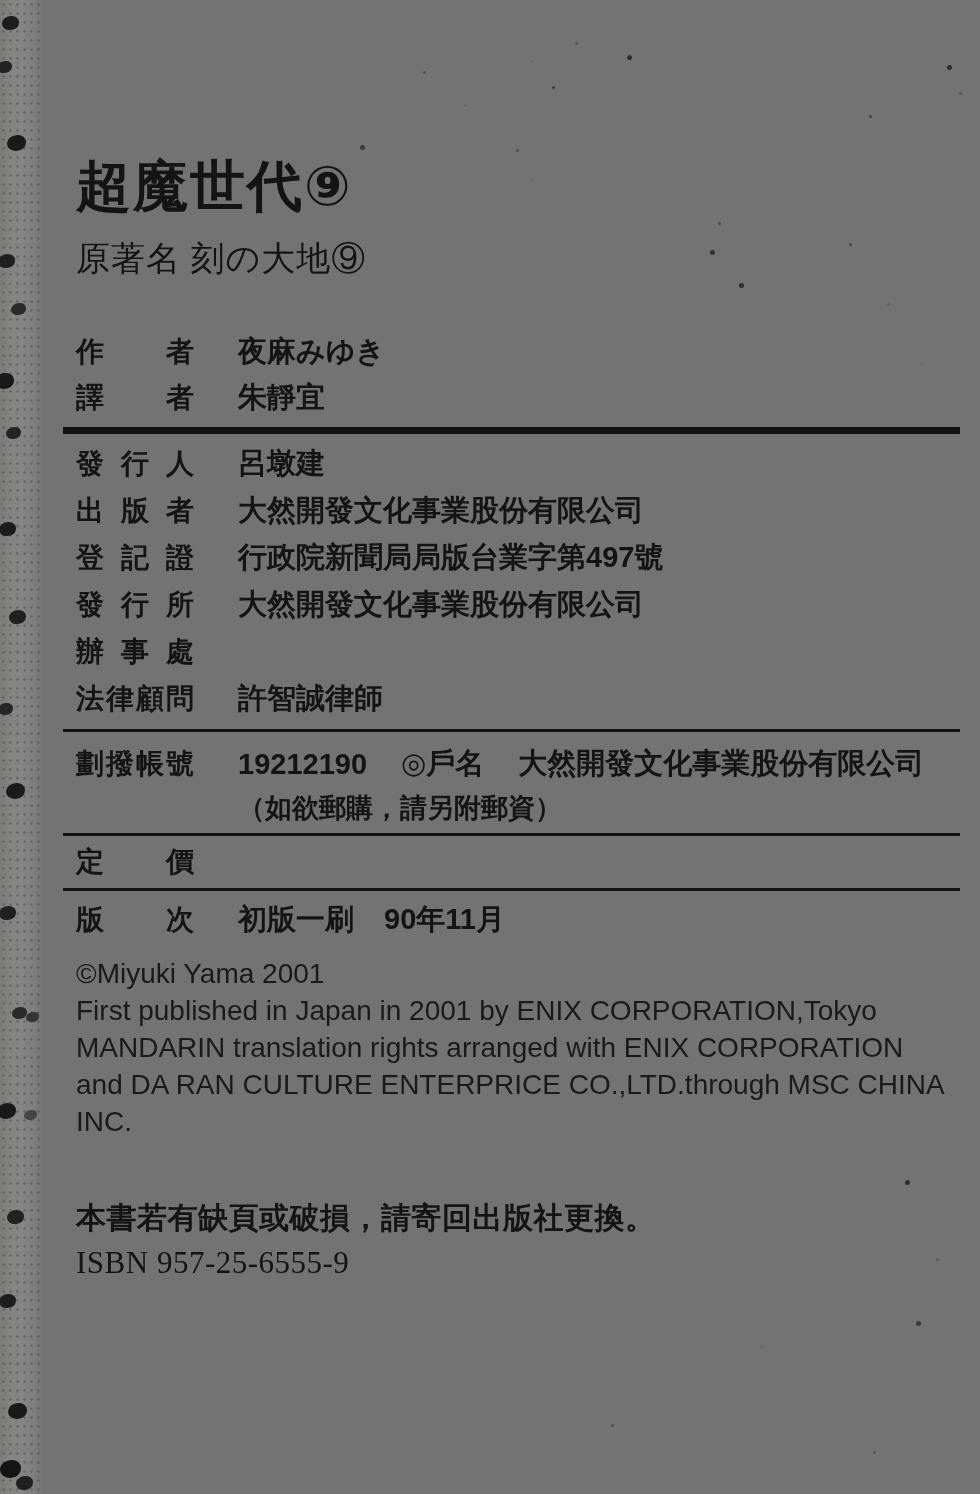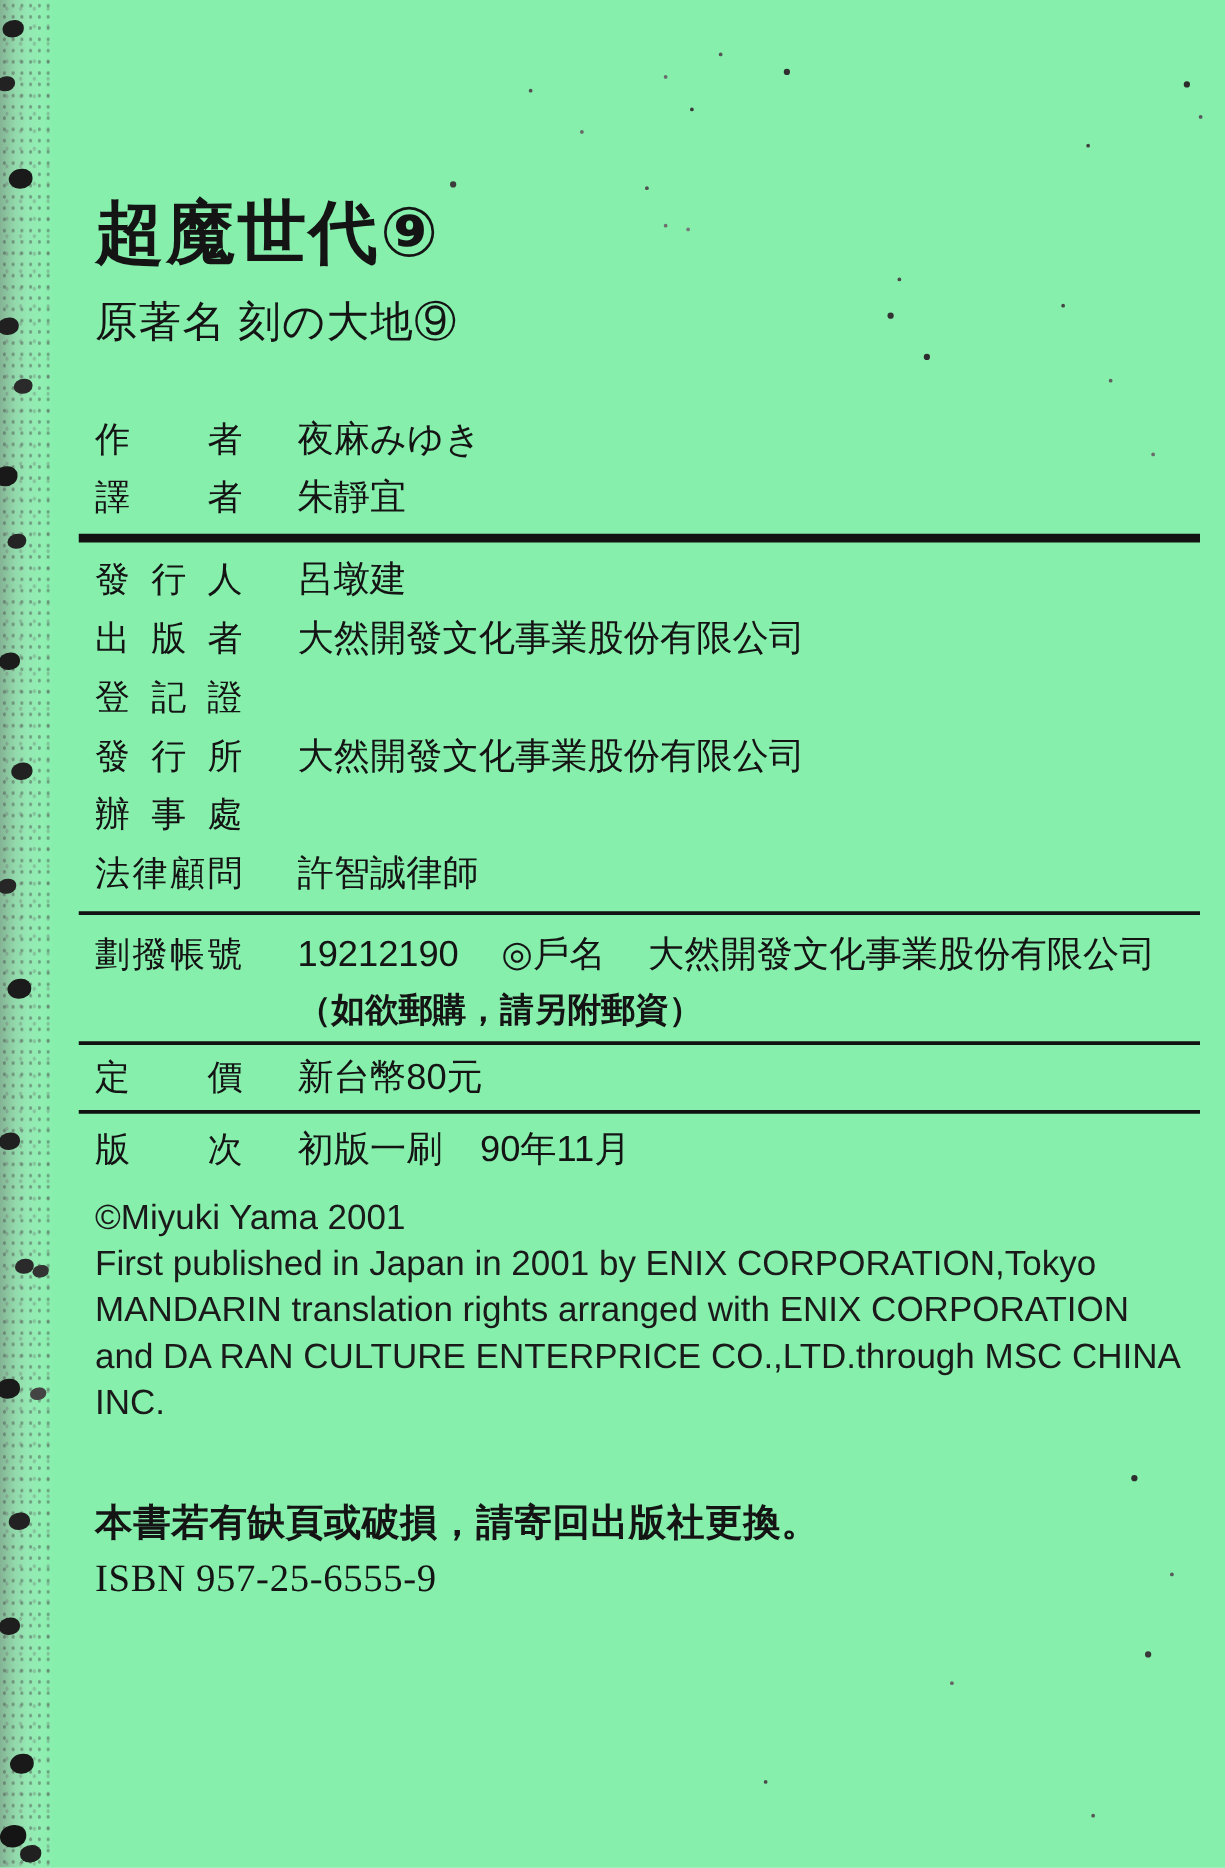--- a/index.html
+++ b/index.html
@@ -5,21 +5,21 @@
   html,body{margin:0;padding:0;}
   body{
     width:980px;height:1494px;
     background:#e8e8e6;
     font-family:"Liberation Sans","DejaVu Sans",sans-serif;
     color:#141414;
   }
   .page{
     position:relative;
     width:980px;height:1494px;
-    background:#86efac;
+    background:#737373;
     overflow:hidden;
   }
   
   .edge-grain{
     position:absolute;left:0;top:0;bottom:0;width:44px;
     background-image:
       radial-gradient(rgba(70,70,70,.45) 1px, transparent 1.3px),
       radial-gradient(rgba(110,110,110,.35) 1px, transparent 1.5px),
       linear-gradient(to right, rgba(130,130,128,.55), rgba(170,170,168,.32) 12px, rgba(205,205,203,.2) 22px, rgba(235,235,233,.1) 32px, rgba(255,255,255,0) 44px);
     background-size:7px 9px, 11px 14px, 100% 100%;
@@ -55,21 +55,21 @@
     margin:0;padding-top:158px;
     font-size:55px;line-height:1.05;font-weight:700;
     letter-spacing:2px;
   }
   .subtitle{
     margin-top:24px;
     font-family:"Liberation Serif","DejaVu Serif",serif;
     font-size:34px;line-height:1.1;font-weight:400;
     letter-spacing:1px;
   }
-  .row{display:flex;align-items:center;font-size:29px;font-weight:400;}
+  .row{display:flex;align-items:center;font-size:29px;font-weight:700;}
   .lbl{
     flex:none;display:inline-block;width:118px;
     text-align:justify;text-align-last:justify;
     font-size:28px;
   }
   .val{margin-left:44px;white-space:nowrap;}
   .credits{margin-top:52px;}
   .credits .row{height:46px;}
   .pub{margin-top:6px;}
   .pub .row{height:47px;}
@@ -131,20 +131,21 @@
       <div class="row">
         <span class="lbl">發行人</span>
         <span class="val">呂墩建</span>
       </div>
       <div class="row">
         <span class="lbl">出版者</span>
         <span class="val">大然開發文化事業股份有限公司</span>
       </div>
       <div class="row">
         <span class="lbl">登記證</span>
+        <span class="val">行政院新聞局局版台業字第497號</span>
       </div>
       <div class="row">
         <span class="lbl">發行所</span>
         <span class="val">大然開發文化事業股份有限公司</span>
       </div>
       <div class="row">
         <span class="lbl">辦事處</span>
       </div>
       <div class="row">
         <span class="lbl">法律顧問</span>
@@ -159,21 +160,20 @@
       <span class="val">19212190</span>
       <span class="postal-gap">◎戶名</span>
       <span class="postal-gap">大然開發文化事業股份有限公司</span>
     </div>
     <div class="postal-note">（如欲郵購，請另附郵資）</div>
 
     <div class="rule t2"></div>
 
     <div class="row price-row">
       <span class="lbl">定價</span>
-      <span class="val">新台幣80元</span>
     </div>
 
     <div class="rule t3"></div>
 
     <div class="row edition-row">
       <span class="lbl">版次</span>
       <span class="val">初版一刷</span>
       <span class="edition-date">90年11月</span>
     </div>
 

